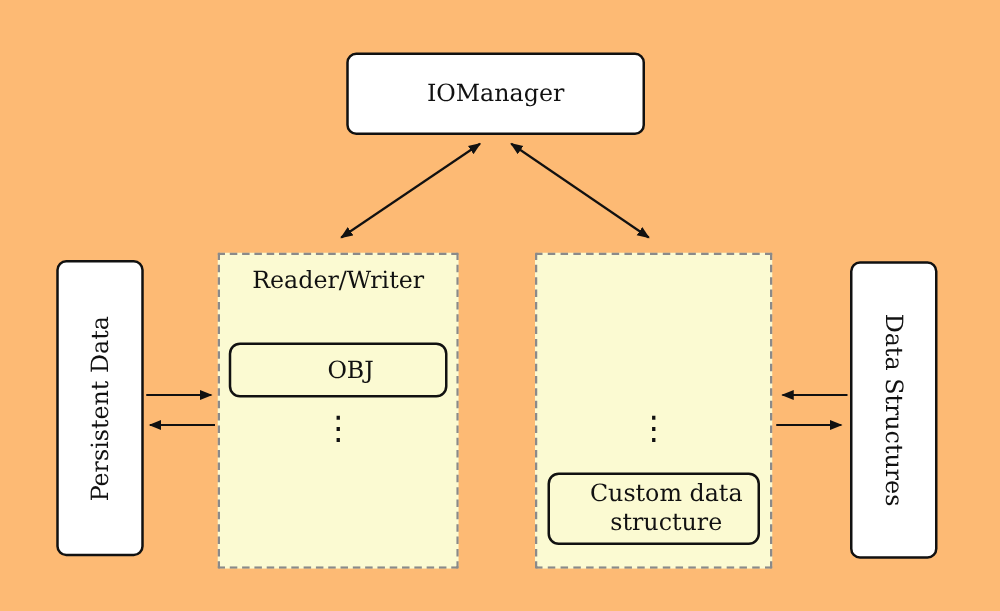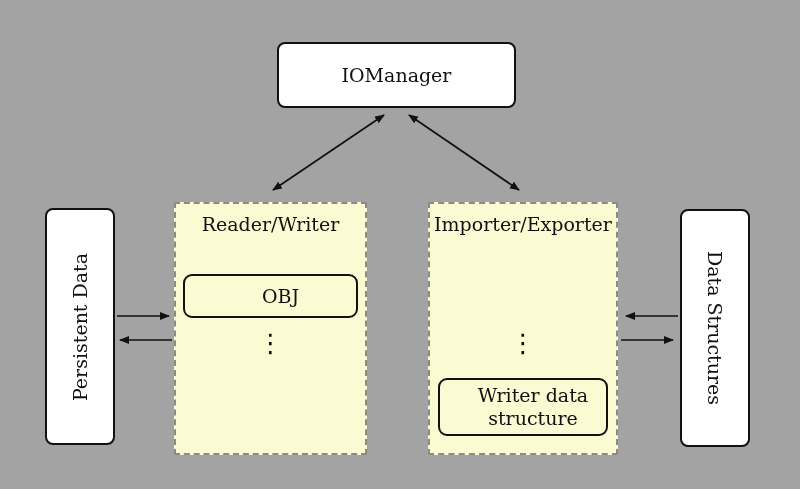--- a/index.html
+++ b/index.html
@@ -3,21 +3,21 @@
 <meta charset="utf-8">
 <style>
   :root{
     --container-fill:#FBFAD2;
     --container-border:#8A8A8A;
     --box-fill:#FBFAD2;
     --line:#111111;
   }
   html,body{margin:0;padding:0;background:#ffffff;}
   #canvas{
-    position:relative;width:800px;height:489px;background:#a3a3a3;
+    position:relative;width:800px;height:489px;background:#fdba74;
     font-family:"DejaVu Serif","Liberation Serif",serif;color:#111;
     overflow:hidden;
   }
   .whitebox{
     position:absolute;background:#ffffff;border:2px solid var(--line);
     border-radius:8px;display:flex;align-items:center;justify-content:center;
   }
   #iomanager{left:277px;top:42px;width:235px;height:62px;font-size:19px;}
   #persistent{left:45px;top:208px;width:66px;height:233px;}
   #datastruct{left:680px;top:209px;width:66px;height:234px;}
@@ -72,24 +72,23 @@
 
   <div id="rw" class="container">
     <div class="ctitle">Reader/Writer</div>
     <div id="obj" class="inner small">
       <span>OBJ</span>
     </div>
     <div class="dots">⋮</div>
   </div>
 
   <div id="ie" class="container">
-    <div class="ctitle">Importer/Exporter</div>
     <div class="dots">⋮</div>
     <div id="cds" class="inner tall">
-      <span>Writer data
+      <span>Custom data
 structure</span>
     </div>
   </div>
 
   <svg id="arrows" width="800" height="489" viewBox="0 0 800 489">
     <defs>
       <marker id="ah" markerWidth="11" markerHeight="9" refX="9" refY="4" orient="auto-start-reverse" markerUnits="userSpaceOnUse">
         <path class="ah" d="M0,0 L10,4 L0,8 z"></path>
       </marker>
     </defs>

